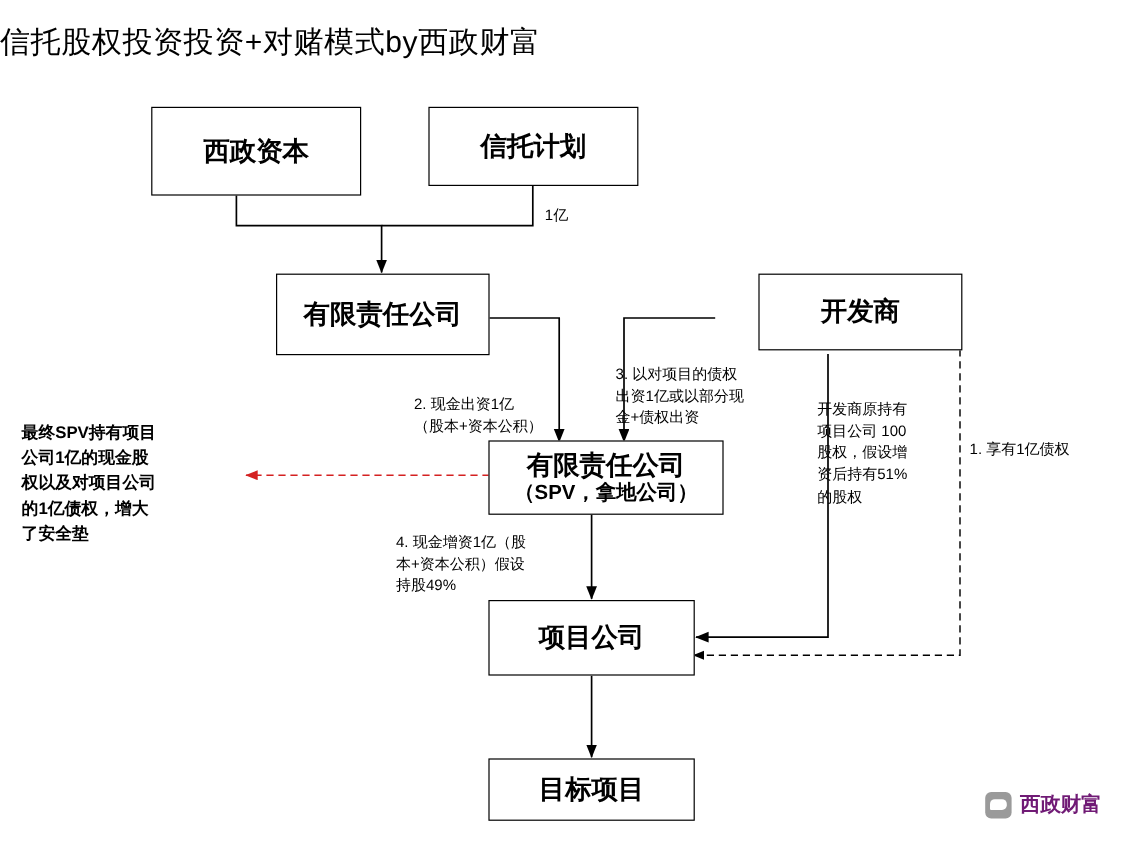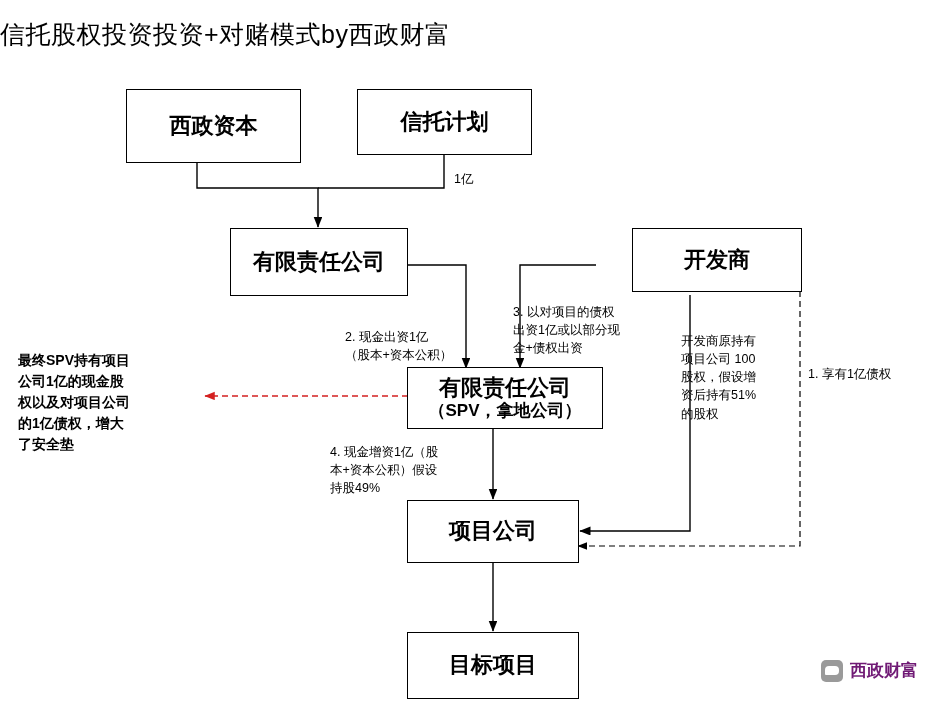--- a/index.html
+++ b/index.html
@@ -156,21 +156,21 @@
 
   <div class="node" style="left:407px; top:367px; width:196px; height:62px;">
     <span>有限责任公司</span>
     <span class="sub">（SPV，拿地公司）</span>
   </div>
 
   <div class="node" style="left:407px; top:500px; width:172px; height:63px;">
     <span>项目公司</span>
   </div>
 
-  <div class="node" style="left:407px; top:632px; width:172px; height:67px;">
+  <div class="node" style="left:407px; top:632px; width:172px; height:52px;">
     <span>目标项目</span>
   </div>
 
   <div class="label" style="left:454px; top:170px;">1亿</div>
 
   <div class="label" style="left:345px; top:316px;margin-top:12px;">2. 现金出资1亿
 （股本+资本公积）</div>
 
   <div class="label" style="left:513px; top:303px;">3. 以对项目的债权
 出资1亿或以部分现

